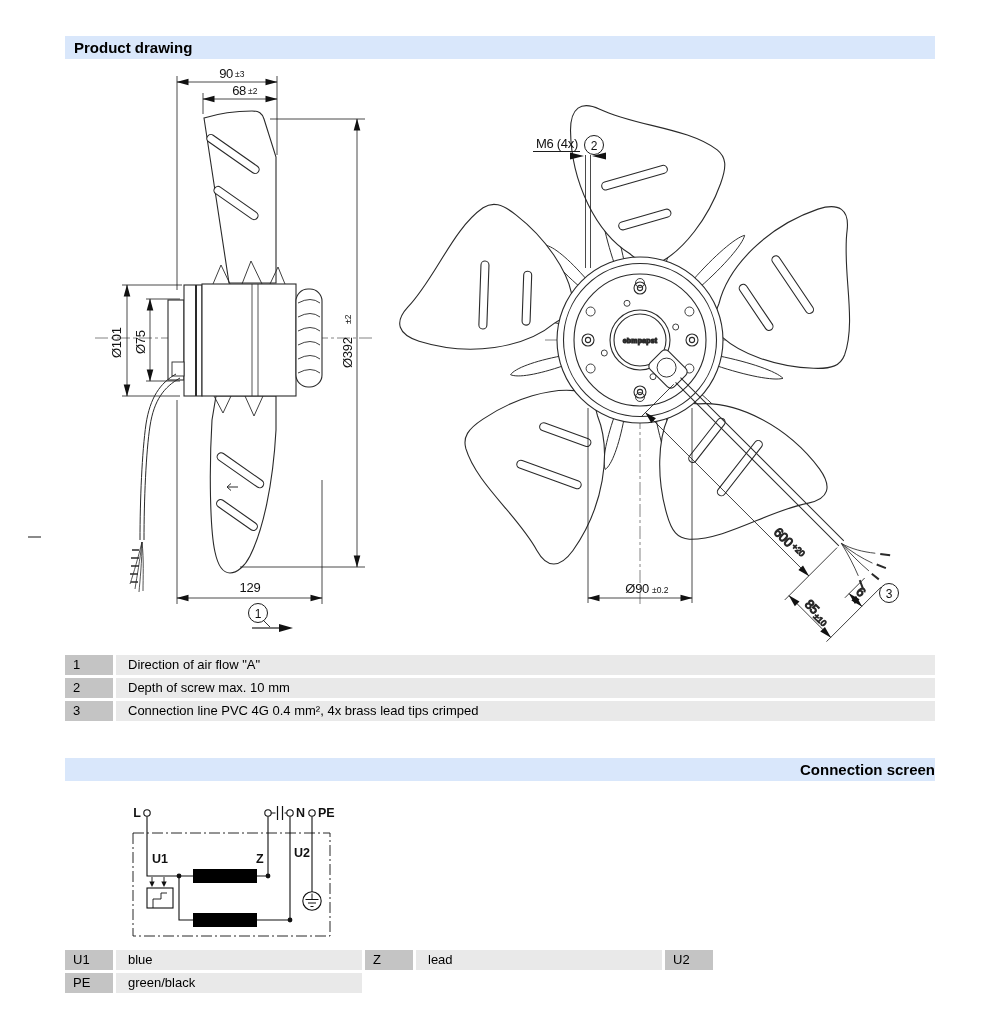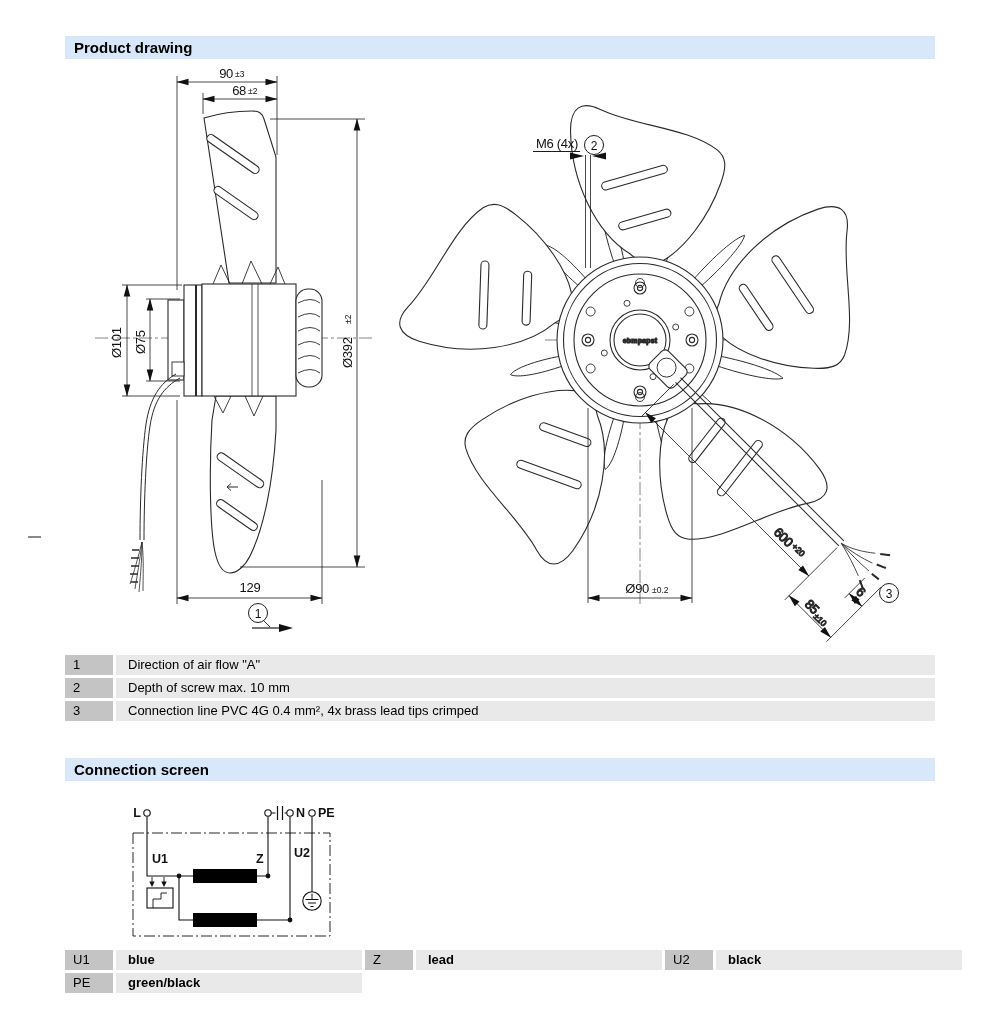--- a/index.html
+++ b/index.html
@@ -1,29 +1,29 @@
 <!DOCTYPE html>
 <html style="--header_bg: #d9e7fb; --label_cell_bg: #c4c4c4; --value_cell_bg: #e9e9e9; --line: #1c1c1c;"><head>
 <meta charset="utf-8">
 <style>
   html,body{margin:0;padding:0;background:#fff;}
   body{width:1000px;height:1017px;position:relative;font-family:"Liberation Sans",sans-serif;color:#000;overflow:hidden;}
   .sec-header{position:absolute;left:65px;width:870px;height:23px;background:var(--header_bg,#d9e7fb);
     font-size:15px;font-weight:bold;line-height:23px;padding-left:9px;box-sizing:border-box;}
-  #hdr1{top:20px;margin-top:16px;} #hdr2{top:758px;}
+  #hdr1{top:20px;margin-top:16px;} #hdr2{top:758px;text-align:right;}
   svg{position:absolute;left:0;}
   #draw-svg{top:0;}
   #wire-svg{top:780px;}
   .tbl{position:absolute;left:65px;width:870px;}
   #notes-tbl{top:655px;} #colors-tbl{top:950px;}
   .trow{display:flex;gap:3px;margin-bottom:3px;}
   .cell-label{width:48px;background:var(--label_cell_bg,#c4c4c4);font-size:13px;line-height:20px;padding-left:8px;box-sizing:border-box;flex:none;}
   .cell-value{flex:1;background:var(--value_cell_bg,#e9e9e9);font-size:13px;line-height:20px;padding-left:12px;box-sizing:border-box;}
   .cgrp{display:flex;gap:3px;width:297px;flex:none;}
-  .cgrp .cell-value{width:246px;flex:none;font-weight:bold;}
+  .cgrp .cell-value{width:246px;flex:none;}
   .cgrp-spacer{width:297px;flex:none;}
   #margin-dash{position:absolute;left:28px;top:536px;width:13px;height:2px;background:#8a8a8a;}
   text{font-family:"Liberation Sans",sans-serif;fill:#111;}
   .dimtxt{font-size:13px;letter-spacing:-0.3px;}
   .toltxt{font-size:8.5px;}
   .callout{font-size:12px;}
   .brand{font-size:7px;font-weight:bold;letter-spacing:0.2px;}
   .wlabel{font-size:12.5px;font-weight:bold;}
 </style>
 </head>
@@ -314,21 +314,20 @@
     <div class="cgrp">
       <div class="cell-label">U1</div>
       <div class="cell-value">blue</div>
     </div>
     <div class="cgrp">
       <div class="cell-label">Z</div>
       <div class="cell-value">lead</div>
     </div>
     <div class="cgrp">
       <div class="cell-label">U2</div>
-      <div class="cell-value">black</div>
     </div>
   </div>
   <div class="trow">
     <div class="cgrp">
       <div class="cell-label">PE</div>
       <div class="cell-value">green/black</div>
     </div>
     <div class="cgrp-spacer"></div>
     <div class="cgrp-spacer"></div>
   </div>

